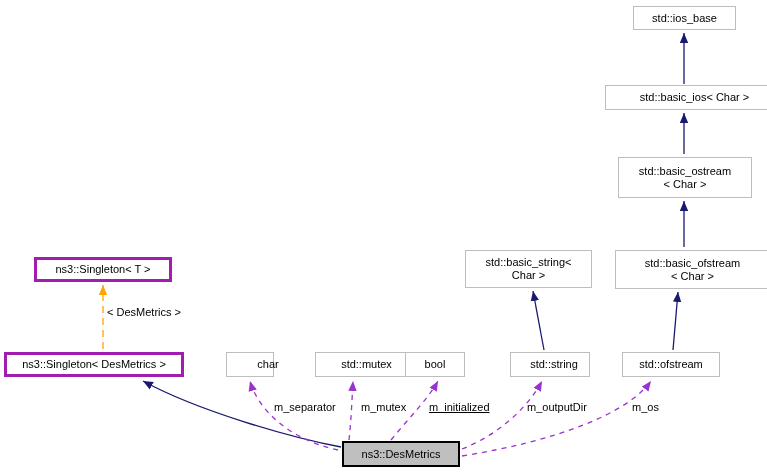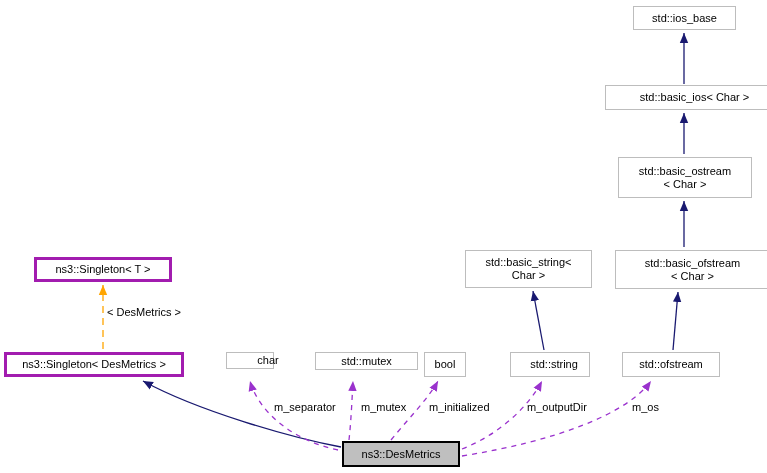--- a/index.html
+++ b/index.html
@@ -100,36 +100,36 @@
   </div>
 
   <div class="node black" style="left:34px;top:257px;width:138px;height:25px;">
     <span>ns3::Singleton&lt; T &gt;</span>
   </div>
 
   <div class="node black" style="left:4px;top:352px;width:180px;height:25px;">
     <span>ns3::Singleton&lt; DesMetrics &gt;</span>
   </div>
 
-  <div class="node" style="left:226px;top:352px;width:48px;height:17px;padding-left:36px;">
+  <div class="node" style="left:226px;top:352px;width:48px;height:25px;padding-left:36px;">
     <span>char</span>
   </div>
 
-  <div class="node" style="left:315px;top:352px;width:103px;height:18px;">
+  <div class="node" style="left:315px;top:352px;width:103px;height:25px;">
     <span>std::mutex</span>
   </div>
 
-  <div class="node" style="left:424px;top:352px;width:42px;height:25px;">
+  <div class="node" style="left:405px;top:352px;width:60px;height:25px;">
     <span>bool</span>
   </div>
 
   <div class="node focus" style="left:342px;top:441px;width:118px;height:26px;">
     <span>ns3::DesMetrics</span>
   </div>
 
   <div class="edge-label" style="left:107px;top:306px;">&lt; DesMetrics &gt;</div>
   <div class="edge-label" style="left:274px;top:401px;">m_separator</div>
   <div class="edge-label" style="left:361px;top:401px;">m_mutex</div>
-  <div class="edge-label" style="left:429px;top:401px;">m_initialized</div>
+  <div class="edge-label" style="left:429px;top:401px;text-decoration:underline;">m_initialized</div>
   <div class="edge-label" style="left:527px;top:401px;">m_outputDir</div>
   <div class="edge-label" style="left:632px;top:401px;">m_os</div>
 
 </div>
 
 </body></html>

